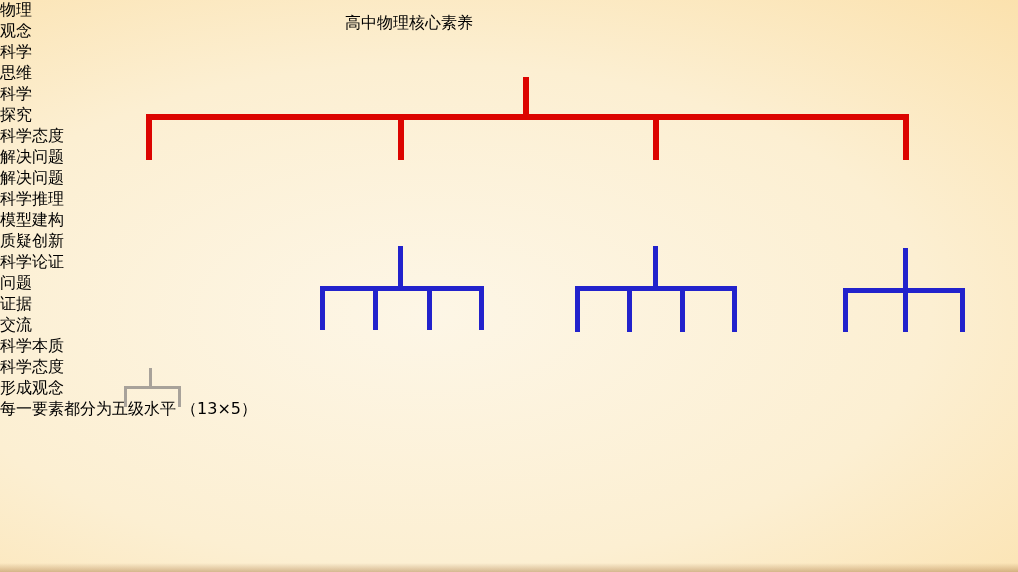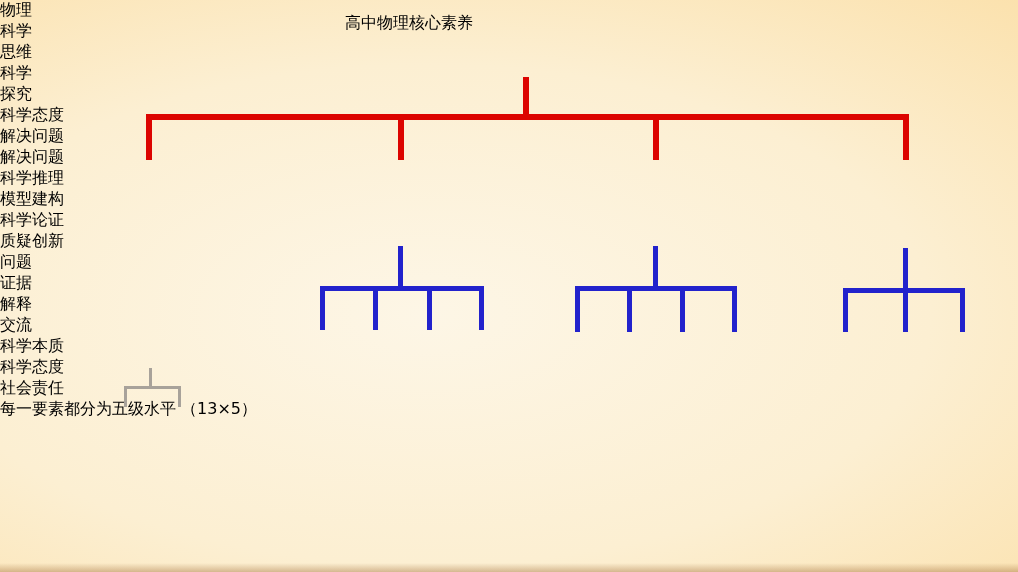--- a/index.html
+++ b/index.html
@@ -62,20 +62,21 @@
 
   <div class="ln red-ln" style="left:523px;top:77px;width:6px;height:40px"></div>
   <div class="ln red-ln" style="left:146px;top:114px;width:763px;height:6px"></div>
   <div class="ln red-ln" style="left:146px;top:114px;width:6px;height:46px"></div>
   <div class="ln red-ln" style="left:398px;top:114px;width:6px;height:46px"></div>
   <div class="ln red-ln" style="left:653px;top:114px;width:6px;height:46px"></div>
   <div class="ln red-ln" style="left:903px;top:114px;width:6px;height:46px"></div>
 
   <div class="cat" style="left:39px">
     <div>物理</div>
+    <div>观念</div>
   </div>
   <div class="cat" style="left:291px">
     <div>科学</div>
     <div>思维</div>
   </div>
   <div class="cat" style="left:546px">
     <div>科学</div>
     <div>探究</div>
   </div>
   <div class="cat" style="left:796px">
@@ -91,41 +92,40 @@
   <div class="vtext gray" style="left:163px;top:407px">解决问题</div>
 
   <div class="ln blue-ln" style="left:398px;top:246px;width:5px;height:44px"></div>
   <div class="ln blue-ln" style="left:320px;top:286px;width:164px;height:5px"></div>
   <div class="ln blue-ln" style="left:320px;top:286px;width:5px;height:44px"></div>
   <div class="ln blue-ln" style="left:373px;top:286px;width:5px;height:44px"></div>
   <div class="ln blue-ln" style="left:427px;top:286px;width:5px;height:44px"></div>
   <div class="ln blue-ln" style="left:479px;top:286px;width:5px;height:44px"></div>
   <div class="vtext blue" style="left:357px;top:343px">科学推理</div>
   <div class="vtext blue" style="left:304px;top:343px">模型建构</div>
+  <div class="vtext blue" style="left:464px;top:343px">质疑创新</div>
   <div class="vtext blue" style="left:411px;top:343px">科学论证</div>
-  <div class="vtext blue" style="left:464px;top:343px">质疑创新</div>
 
   <div class="ln blue-ln" style="left:653px;top:246px;width:5px;height:44px"></div>
   <div class="ln blue-ln" style="left:575px;top:286px;width:162px;height:5px"></div>
   <div class="ln blue-ln" style="left:575px;top:286px;width:5px;height:46px"></div>
   <div class="ln blue-ln" style="left:627px;top:286px;width:5px;height:46px"></div>
   <div class="ln blue-ln" style="left:680px;top:286px;width:5px;height:46px"></div>
   <div class="ln blue-ln" style="left:732px;top:286px;width:5px;height:46px"></div>
   <div class="vtext blue" style="left:560px;top:343px">问题</div>
   <div class="vtext blue" style="left:613px;top:343px">证据</div>
-  <div class="vtext blue" style="left:666px;top:343px">解释</div>
   <div class="vtext blue" style="left:718px;top:343px">交流</div>
 
   <div class="ln blue-ln" style="left:903px;top:248px;width:5px;height:84px"></div>
   <div class="ln blue-ln" style="left:843px;top:288px;width:122px;height:5px"></div>
   <div class="ln blue-ln" style="left:843px;top:288px;width:5px;height:44px"></div>
   <div class="ln blue-ln" style="left:960px;top:288px;width:5px;height:44px"></div>
   <div class="vtext blue" style="left:828px;top:343px">科学本质</div>
   <div class="vtext blue" style="left:889px;top:343px">科学态度</div>
-  <div class="vtext blue" style="left:946px;top:343px">社会责任</div>
+  <div class="vtext blue" style="left:946px;top:343px">形成观念</div>
 
   <div class="caption">
     <span class="text">每一要素都分为五级水平</span>
     <span class="formula">（13×5）</span>
   </div>
 
   <div class="bottom-shade"></div>
 </div>
 
 </body></html>

